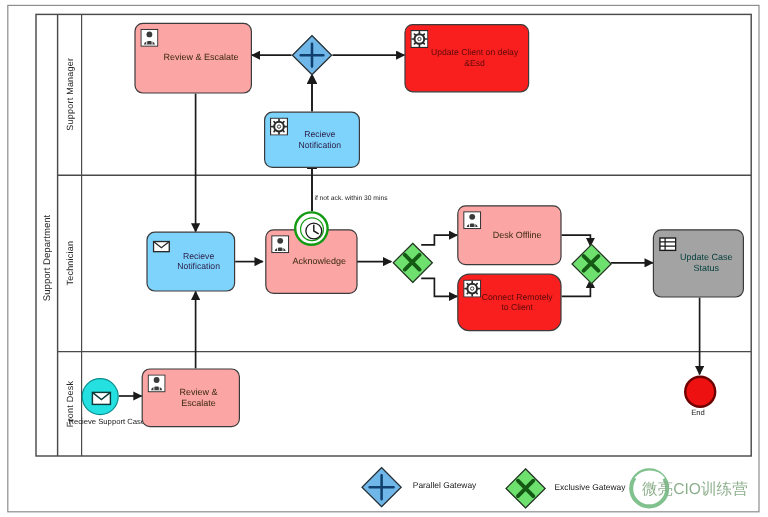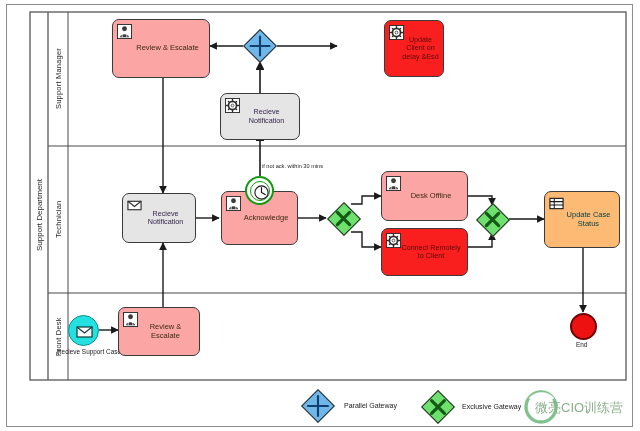--- a/index.html
+++ b/index.html
@@ -44,23 +44,23 @@
     justify-content: center;
     text-align: center;
     line-height: 1.15;
     padding: 2px 3px 2px 16px;
   }
   .task .task-label {
     display: block;
     width: 100%;
   }
   .task.orange { background: #fca5a5; color: #3a2a12; }
-  .task.purple { background: #e5e5e5; color: #2d1d46; }
+  .task.purple { background: #7dd3fc; color: #2d1d46; }
   .task.red    { background: #f91f1f; color: #5c0a0a; }
-  .task.teal   { background: #fdba74; color: #06413f; }
+  .task.teal   { background: #a3a3a3; color: #06413f; }
 
   .task-icon {
     position: absolute;
     left: 4px;
     top: 4px;
     width: 15px;
     height: 15px;
   }
 
   
@@ -229,21 +229,21 @@
     <span class="task-label">Review &amp; Escalate</span>
   </div>
 
   <div class="gw-wrap" style="left:243px; top:29px; width:34px; height:34px;">
     <div class="gateway parallel" style="position:absolute; left:5px; top:5px; width:24px; height:24px;"></div>
     <svg class="gw-glyph" viewBox="0 0 34 34">
       <path d="M17 7.5 L17 26.5 M7.5 17 L26.5 17" stroke="#12406e" stroke-width="2.1" stroke-linecap="round"></path>
     </svg>
   </div>
 
-  <div class="node task red" style="left:337px; top:20px; width:60px; height:57px; font-size:7.2px;margin-left:47px;">
+  <div class="node task red" style="left:337px; top:20px; width:104px; height:57px; font-size:7.2px;">
     <span class="task-icon">
       <svg width="15" height="15" viewBox="0 0 16 16">
         <rect x="0.5" y="0.5" width="15" height="15" fill="#ffffff" stroke="#2b2b2b" stroke-width="1"></rect>
         <circle cx="8" cy="8" r="4.3" fill="none" stroke="#2b2b2b" stroke-width="1.8"></circle>
         <circle cx="8" cy="8" r="1.5" fill="#ffffff" stroke="#2b2b2b" stroke-width="0.8"></circle>
         <path d="M8 1.6 L8 3.4 M8 12.6 L8 14.4 M1.6 8 L3.4 8 M12.6 8 L14.4 8
                  M3.6 3.6 L4.8 4.8 M11.2 11.2 L12.4 12.4 M12.4 3.6 L11.2 4.8 M4.8 11.2 L3.6 12.4" stroke="#2b2b2b" stroke-width="1.5" stroke-linecap="round"></path>
       </svg>
     </span>
     <span class="task-label">Update Client on delay &amp;Esd</span>
@@ -308,21 +308,21 @@
       <svg width="15" height="15" viewBox="0 0 16 16">
         <rect x="0.5" y="0.5" width="15" height="15" fill="#ffffff" stroke="#2b2b2b" stroke-width="1"></rect>
         <circle cx="8" cy="5" r="2.6" fill="#3b3b3b"></circle>
         <path d="M3.2 14 C3.2 9.8 12.8 9.8 12.8 14 Z" fill="#3b3b3b"></path>
         <path d="M5.6 14 L5.6 10.4 M10.4 14 L10.4 10.4" stroke="#ffffff" stroke-width="0.8"></path>
       </svg>
     </span>
     <span class="task-label">Desk Offline</span>
   </div>
 
-  <div class="node task red" style="left:381px; top:228px; width:87px; height:48px; font-size:7.2px;">
+  <div class="node task red" style="left:381px; top:228px; width:87px; height:48px; font-size:7.2px;border-radius:10px;">
     <span class="task-icon">
       <svg width="15" height="15" viewBox="0 0 16 16">
         <rect x="0.5" y="0.5" width="15" height="15" fill="#ffffff" stroke="#2b2b2b" stroke-width="1"></rect>
         <circle cx="8" cy="8" r="4.3" fill="none" stroke="#2b2b2b" stroke-width="1.8"></circle>
         <circle cx="8" cy="8" r="1.5" fill="#ffffff" stroke="#2b2b2b" stroke-width="0.8"></circle>
         <path d="M8 1.6 L8 3.4 M8 12.6 L8 14.4 M1.6 8 L3.4 8 M12.6 8 L14.4 8
                  M3.6 3.6 L4.8 4.8 M11.2 11.2 L12.4 12.4 M12.4 3.6 L11.2 4.8 M4.8 11.2 L3.6 12.4" stroke="#2b2b2b" stroke-width="1.5" stroke-linecap="round"></path>
       </svg>
     </span>
     <span class="task-label">Connect Remotely to Client</span>

